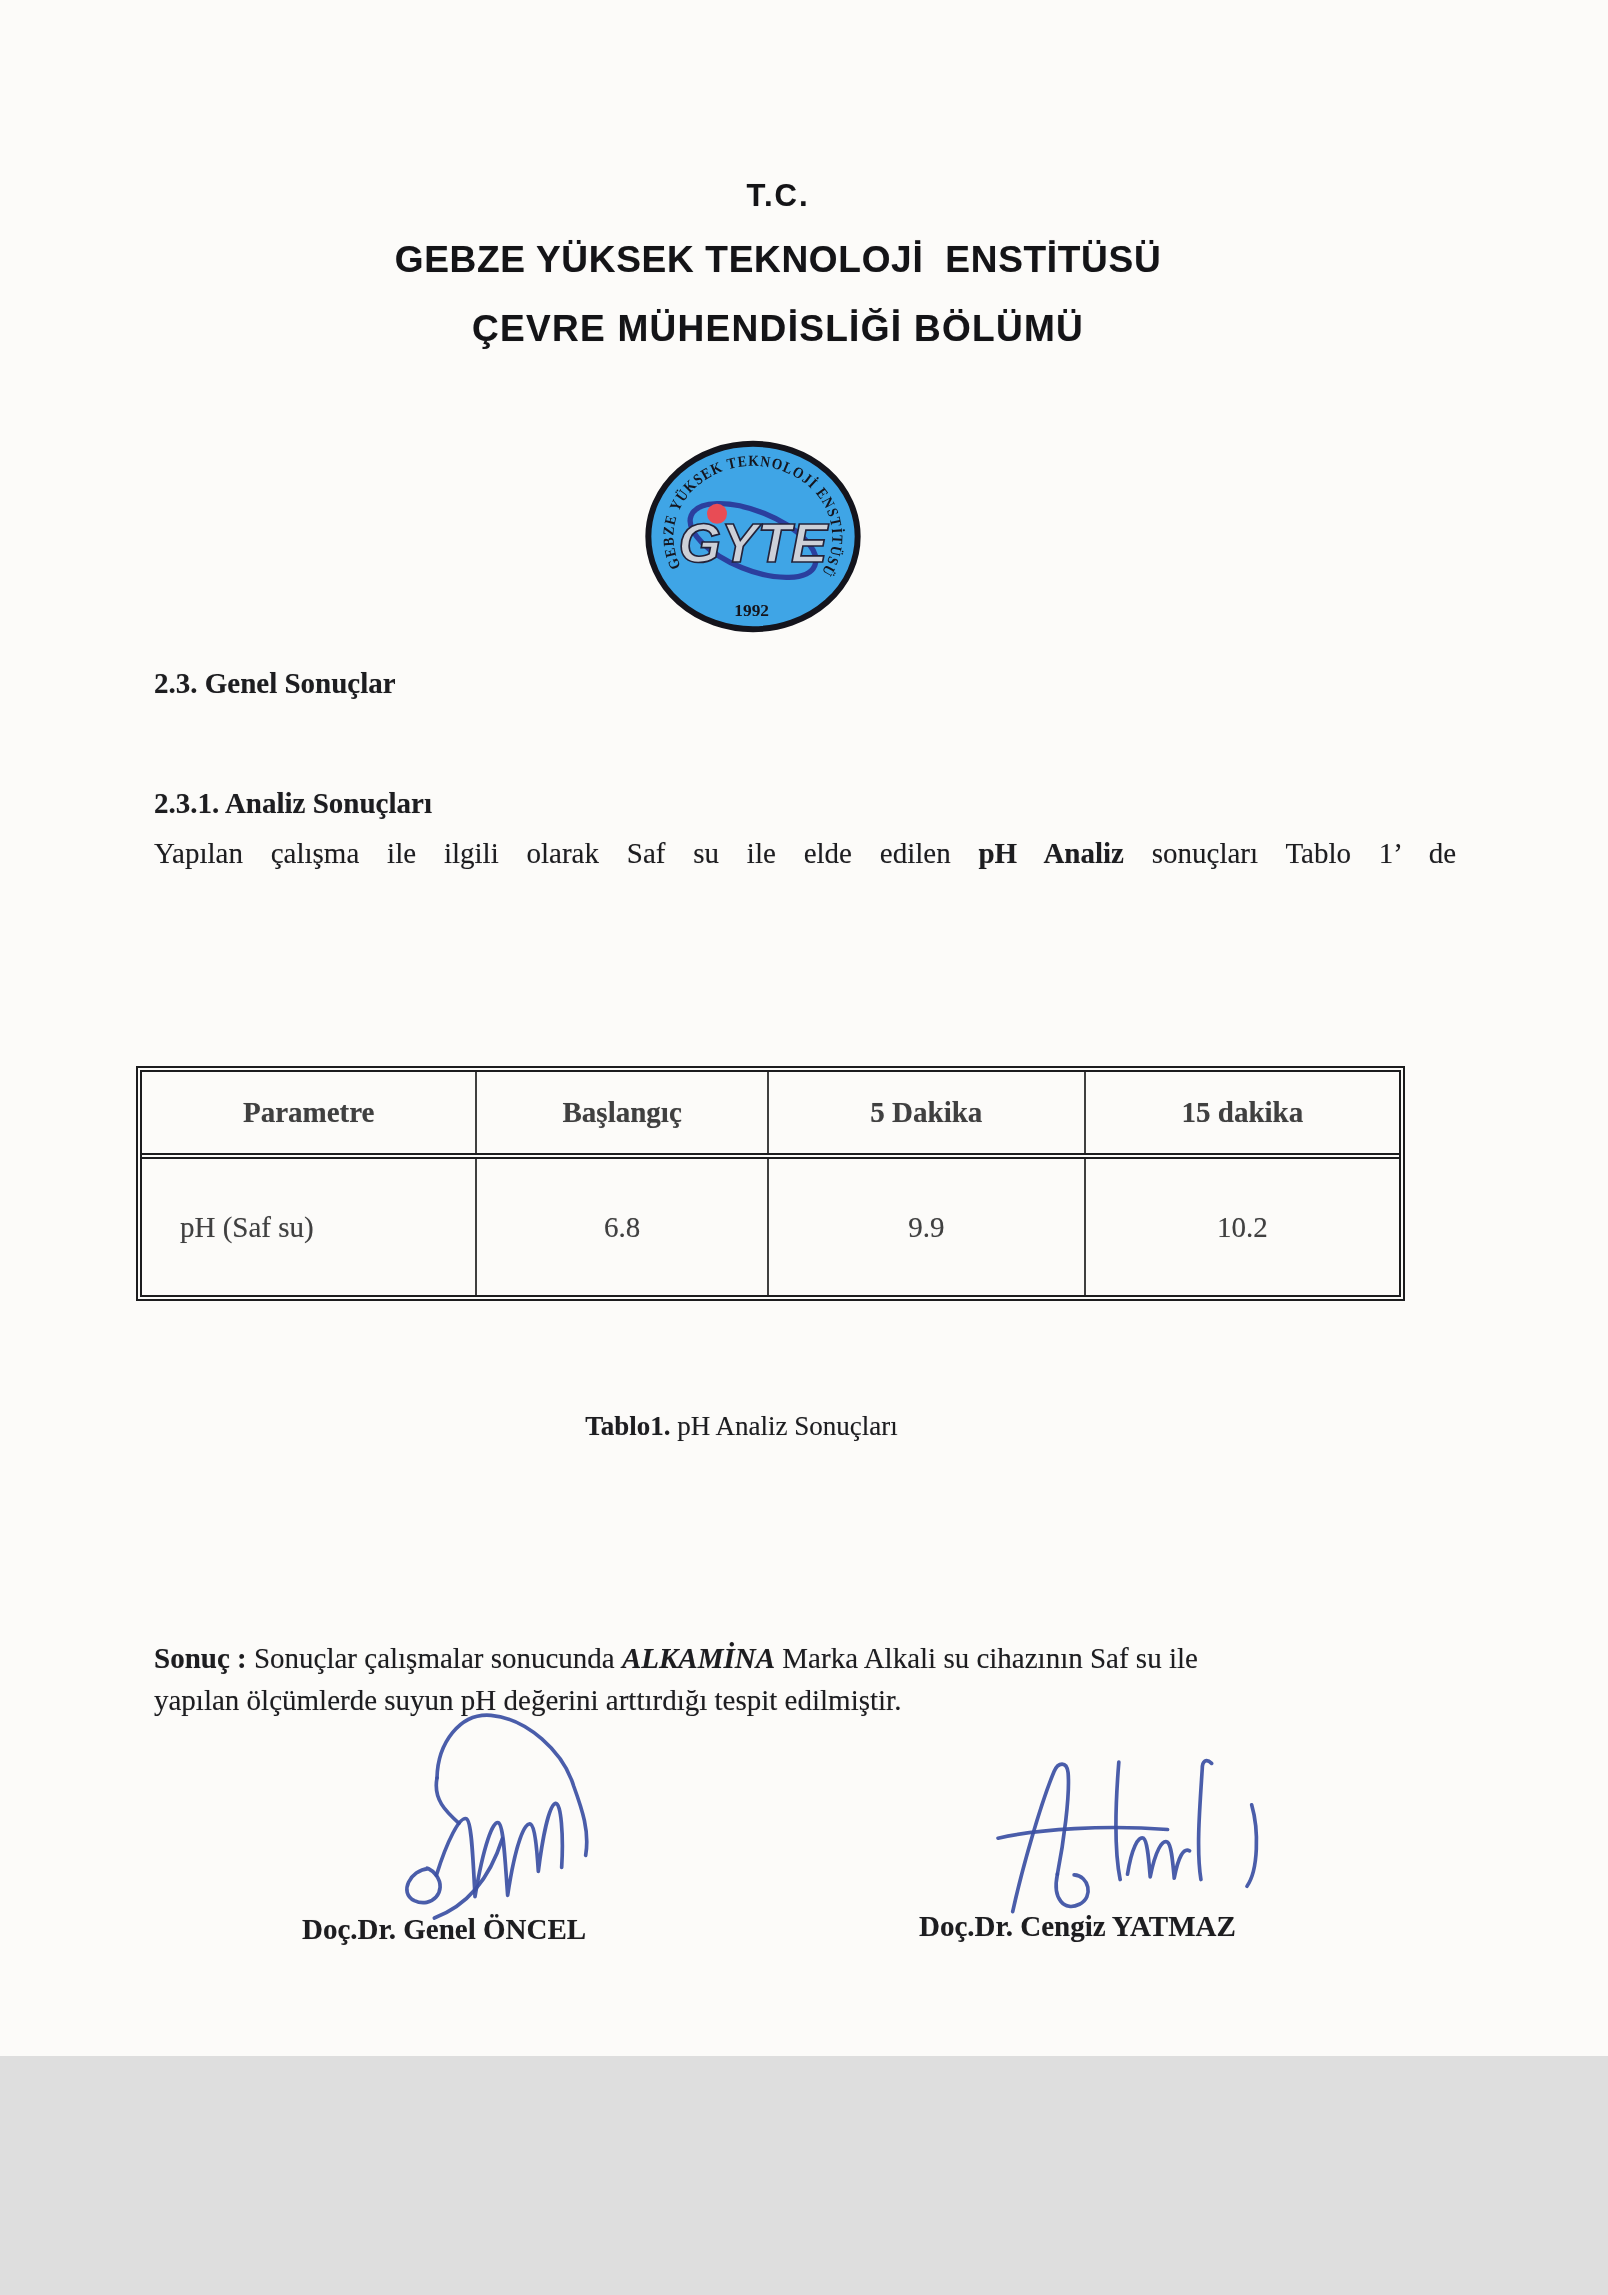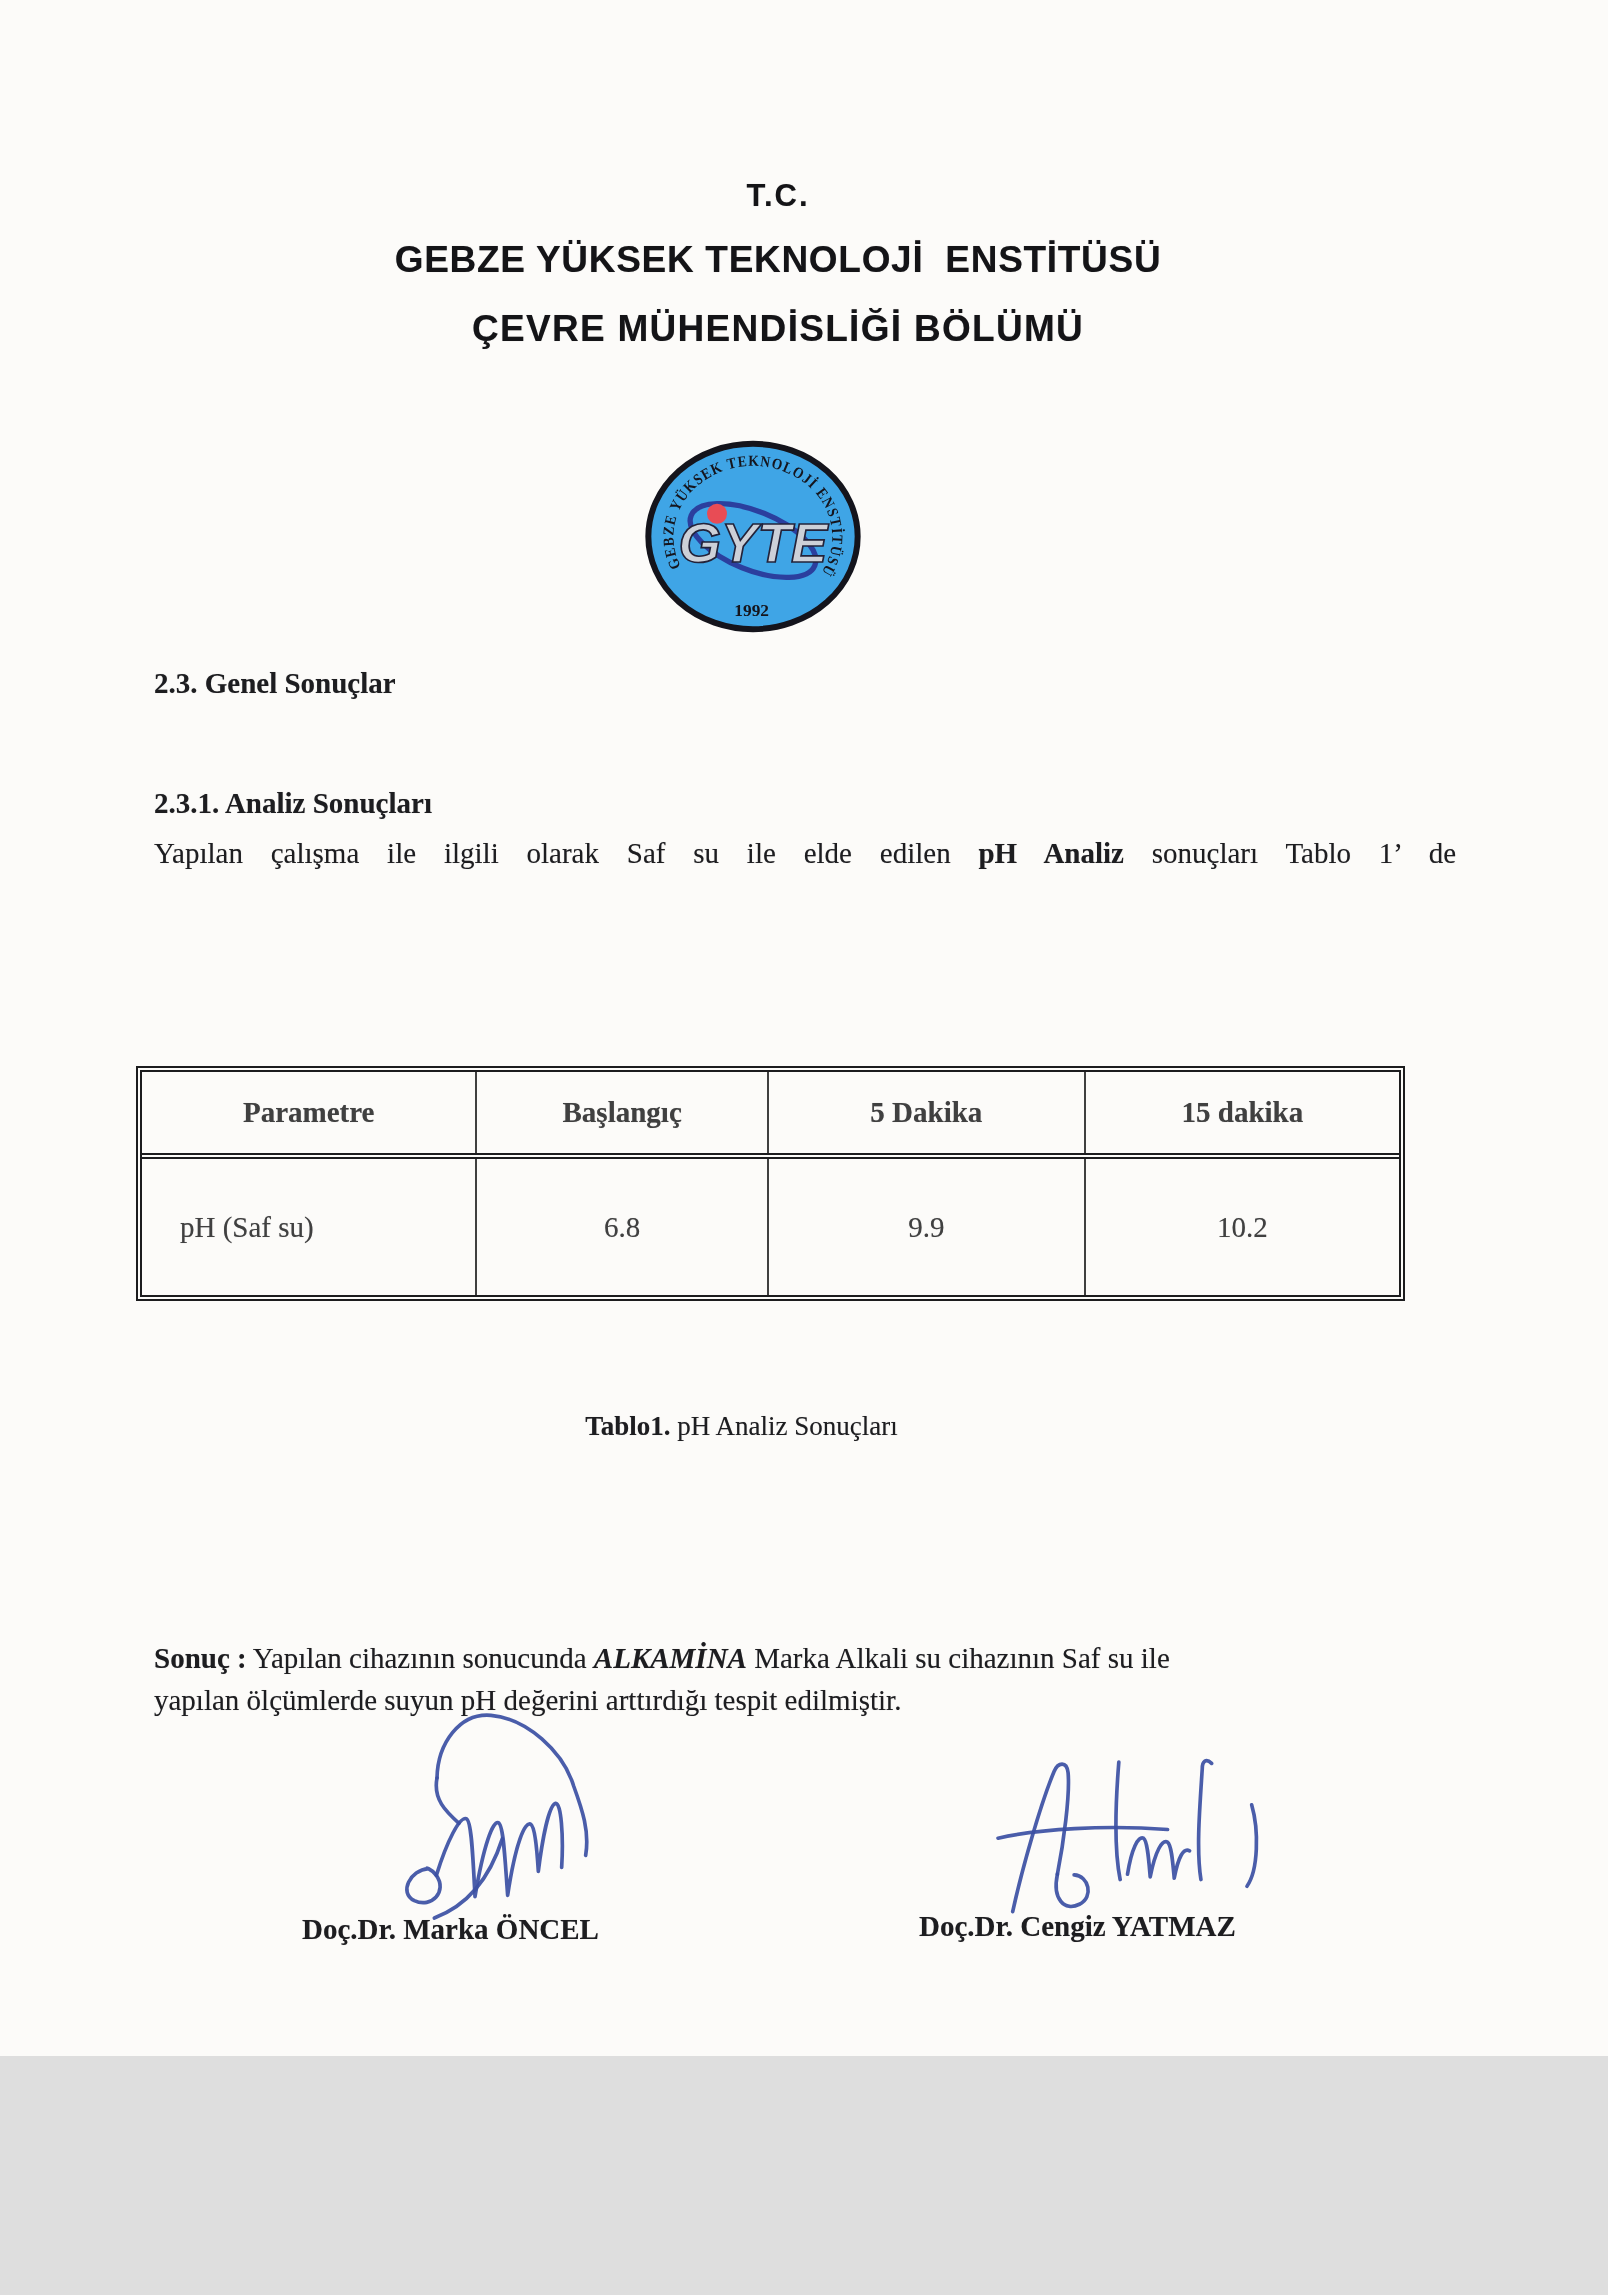--- a/index.html
+++ b/index.html
@@ -100,21 +100,21 @@
       </table>
   </div>
 
   <div class="abs caption soft">
     <span class="b">Tablo1.</span>
     <span>pH Analiz Sonuçları</span>
   </div>
 
   <div class="abs conc c1 soft">
     <span class="b">Sonuç :</span>
-    <span>Yapılan cihazının sonucunda</span>
+    <span>Sonuçlar çalışmalar sonucunda</span>
     <span class="bi">ALKAMİNA</span>
     <span>Marka Alkali su cihazının Saf su ile</span>
   </div>
   <div class="abs conc c2 soft">yapılan ölçümlerde suyun pH değerini arttırdığı tespit edilmiştir.</div>
 
   <svg class="sig sig1" width="240" height="230" viewBox="0 0 360 345">
     <path class="sigpath" d="M114,114 C115,62 148,16 195,20 C249,25 303,74 319,126 C332,162 343,194 337,230"></path>
     <path class="sigpath" d="M114,114 C108,146 127,164 147,182"></path>
     <path class="sigpath" d="M101,250 C74,252 56,286 80,298 C106,310 130,284 113,260 C105,249 94,248 101,250"></path>
     <path class="sigpath" d="M113,260 C130,206 148,172 158,175 C166,178 168,234 171,292 C184,214 198,178 206,181 C214,184 216,238 220,290 C232,210 246,180 254,183 C261,186 264,222 266,254 C272,206 282,154 292,152 C300,151 304,200 301,248"></path>
@@ -124,19 +124,19 @@
   <svg class="sig sig2" width="287" height="197" viewBox="0 0 430 295">
     <path class="sigpath" d="M46,254 C60,190 88,92 108,44 C114,30 127,28 129,46 C132,80 122,152 113,198"></path>
     <path class="sigpath" d="M113,198 C105,236 124,254 146,243 C168,232 160,200 138,199"></path>
     <path class="sigpath" d="M24,144 C84,130 186,124 278,131"></path>
     <path class="sigpath" d="M205,30 C200,92 198,162 207,206"></path>
     <path class="sigpath" d="M218,198 C224,160 234,140 242,144 C248,148 250,178 252,202 C260,162 270,146 278,150 C284,154 286,182 288,204 C294,172 302,158 311,163"></path>
     <path class="sigpath" d="M344,32 C336,24 330,28 330,40 C326,102 321,162 328,206"></path>
     <path class="sigpath" d="M404,94 C415,132 414,192 397,216"></path>
   </svg>
 
-  <div class="abs name name1 soft">Doç.Dr. Marka ÖNCEL</div>
+  <div class="abs name name1 soft">Doç.Dr. Genel ÖNCEL</div>
   <div class="abs name name2 soft">Doç.Dr. Cengiz YATMAZ</div>
 
   <div class="abs streak"></div>
 
 </div>
 
 
 </body></html>

